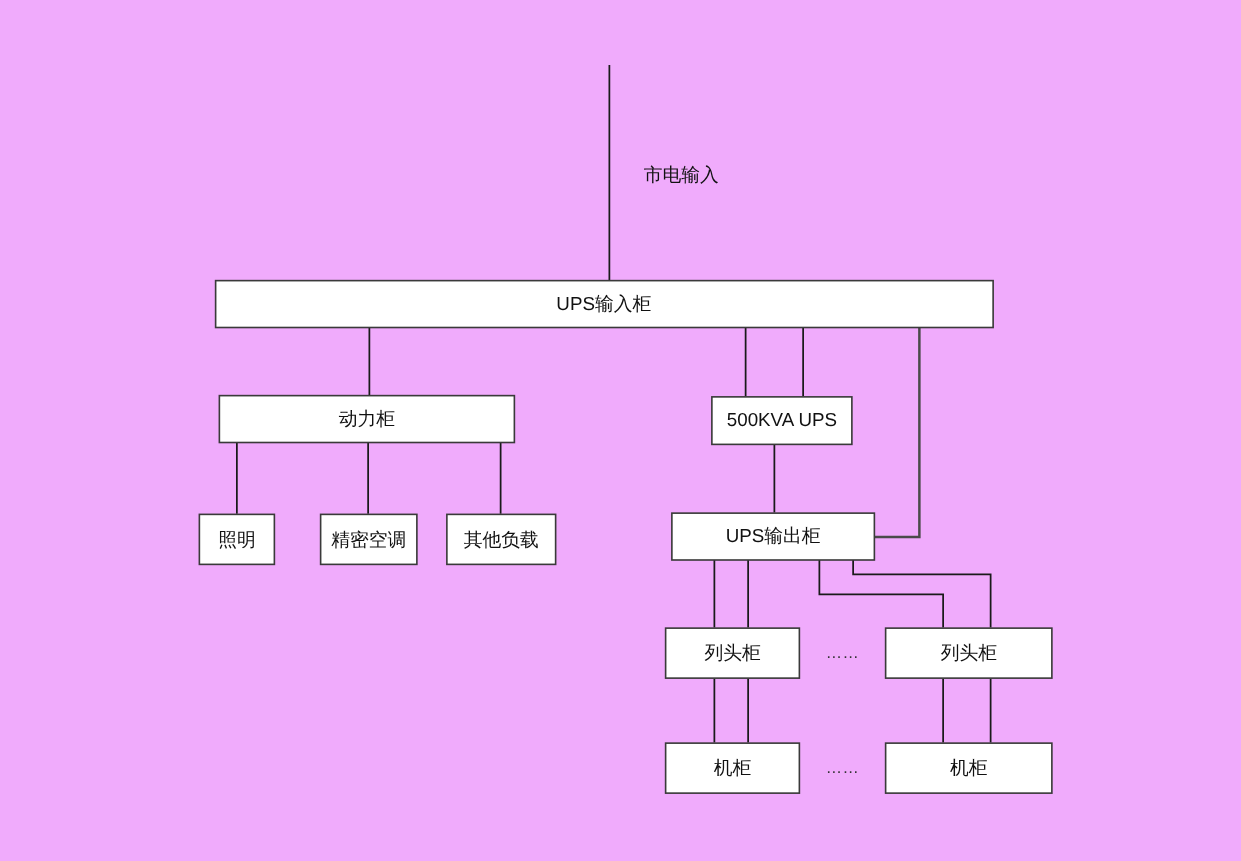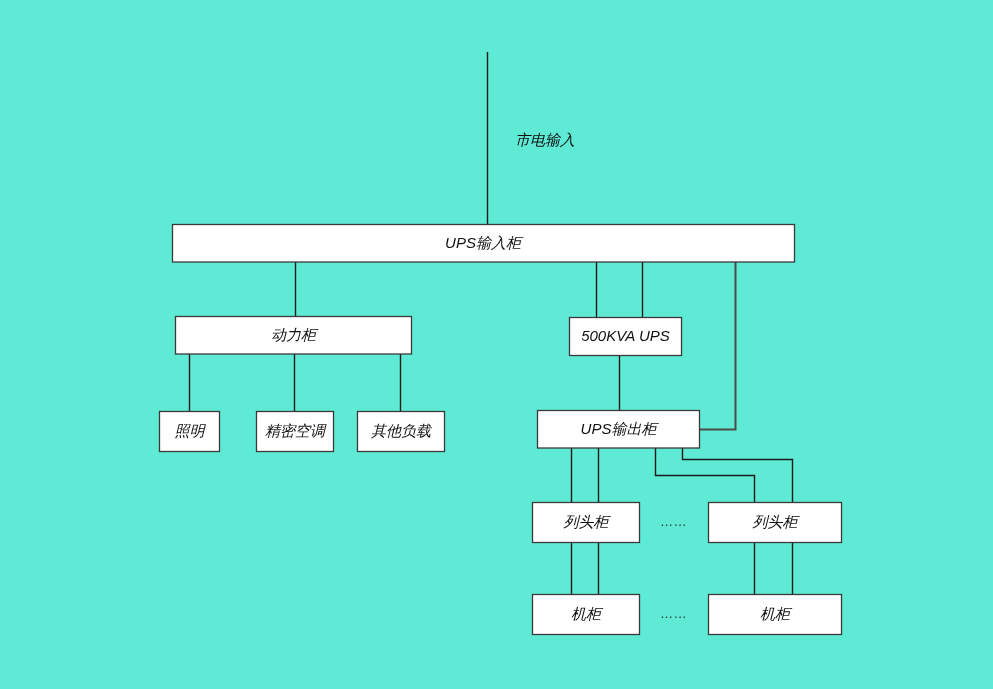--- a/index.html
+++ b/index.html
@@ -10,22 +10,21 @@
   body {
     width: 993px;
     height: 689px;
     font-family: "Liberation Sans", "DejaVu Sans", sans-serif;
     overflow: hidden;
   }
   #diagram-root {
     position: relative;
     width: 993px;
     height: 689px;
-    background: #5eead4;
-    font-style: italic;
+    background: #f0abfc;
   }
   svg.diagram-canvas {
     position: absolute;
     top: 0;
     left: 0;
     width: 993px;
     height: 689px;
     display: block;
   }
   .conn-line {

